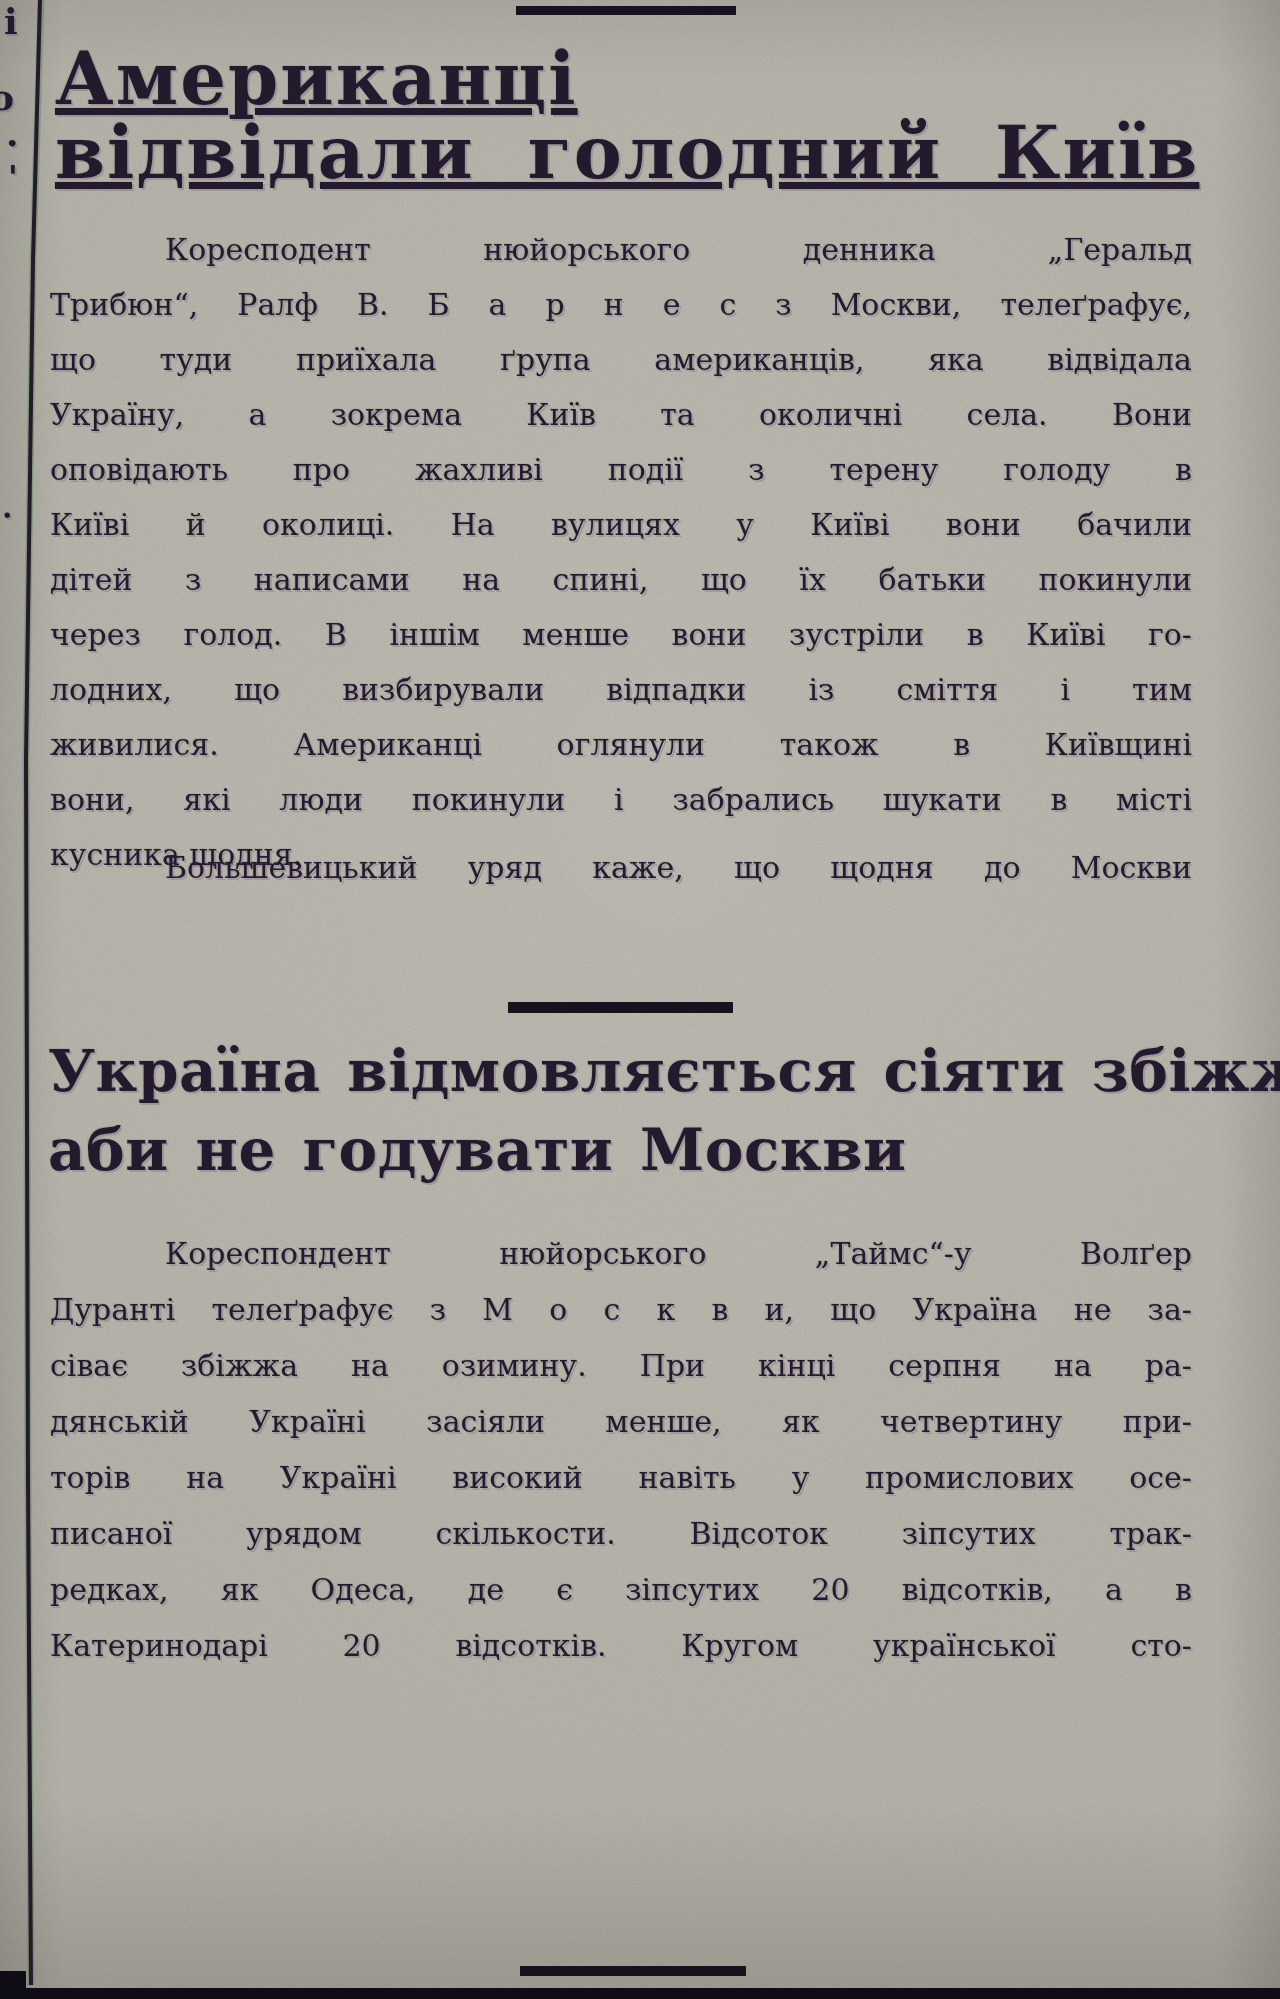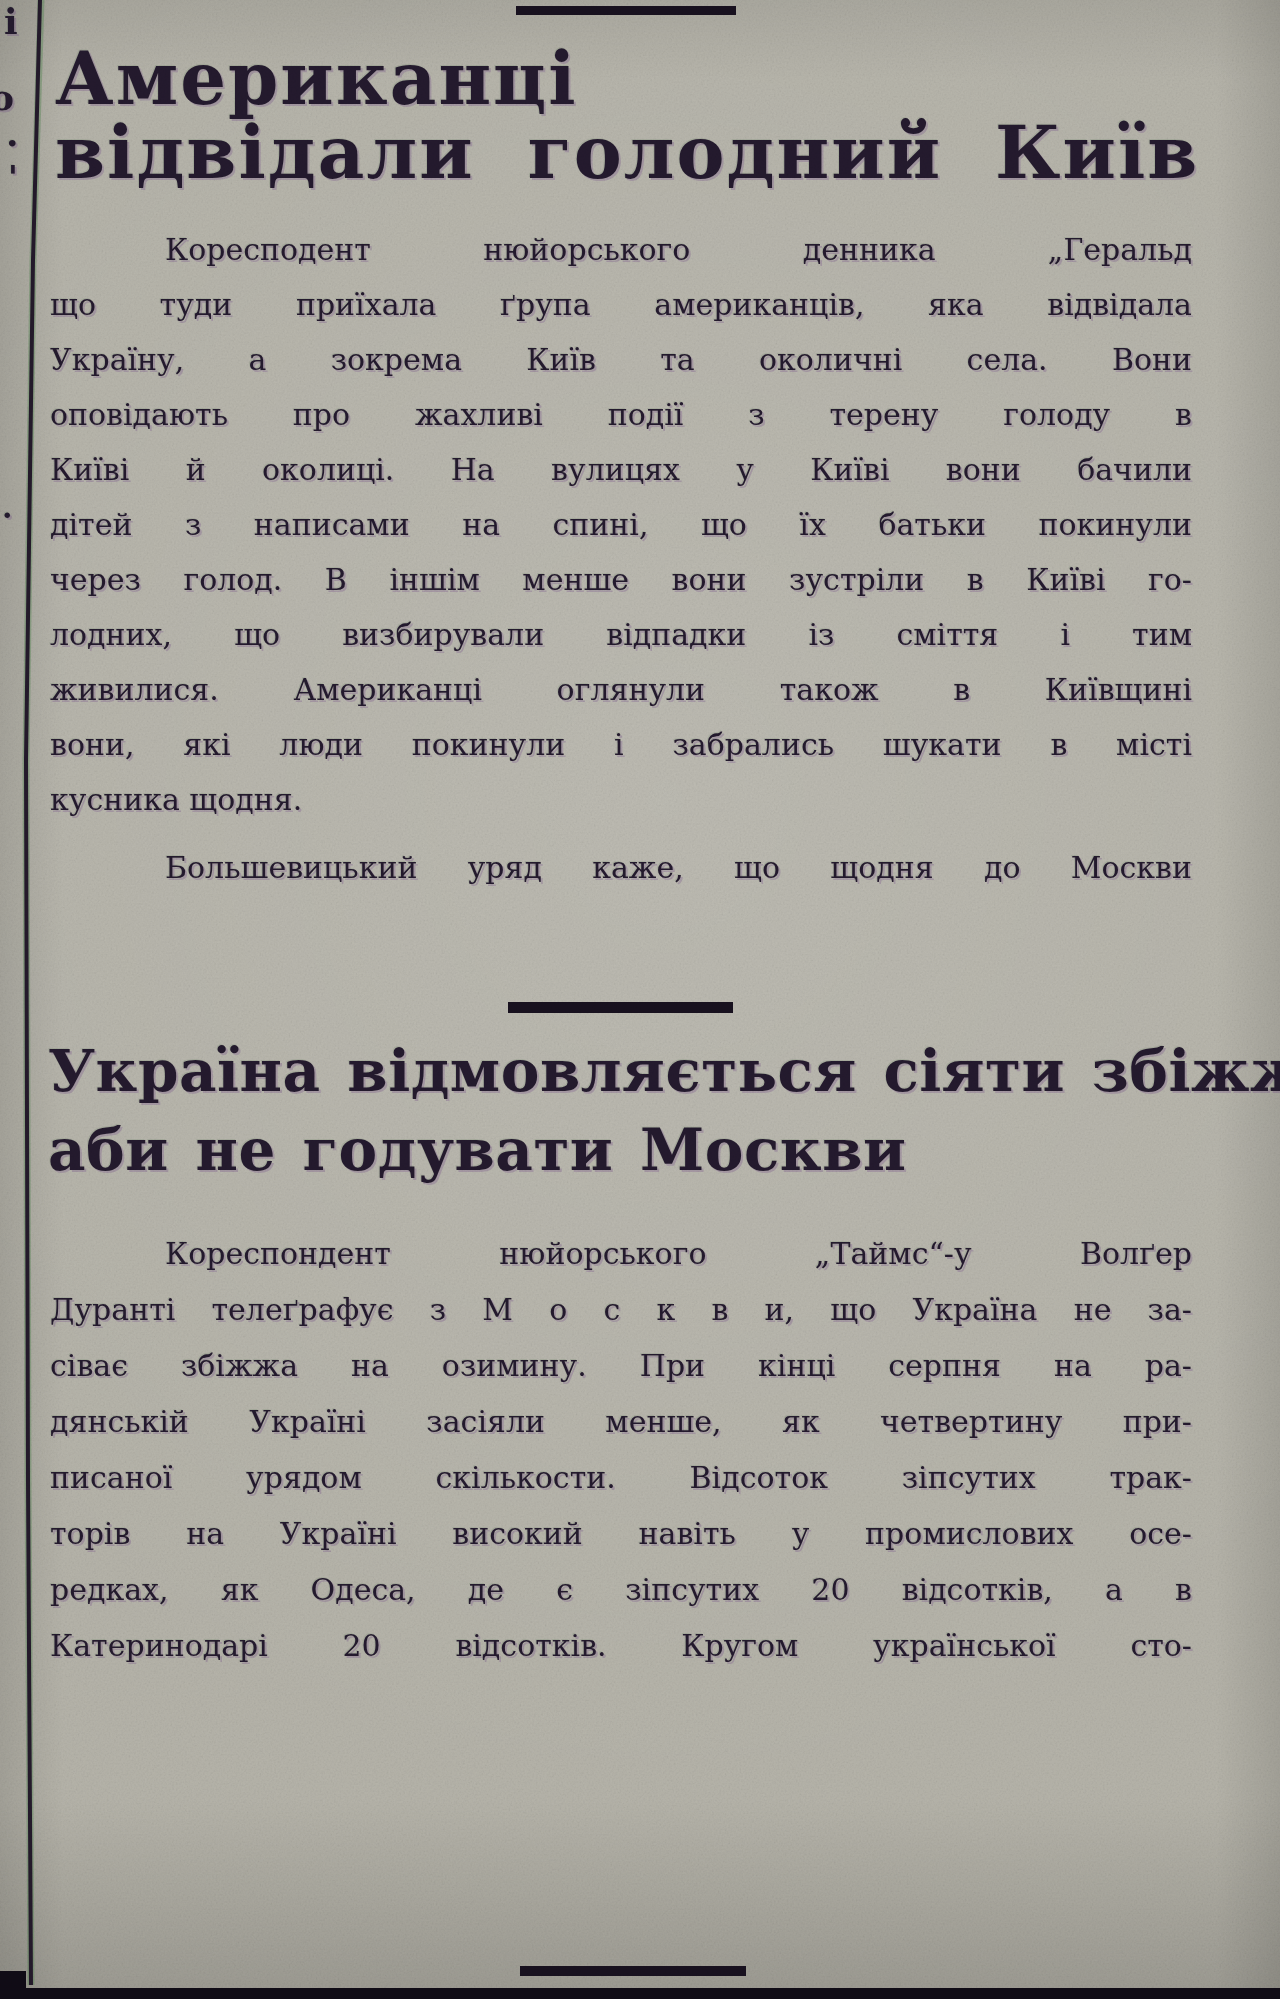--- a/index.html
+++ b/index.html
@@ -22,21 +22,21 @@
   #bar-low    { left:520px; top:1966px; width:226px; height:10px; }
   #bar-bottom { left:0;     top:1988px; width:1280px; height:11px; background:#100c16; }
   #corner-bl  { left:0;     top:1971px; width:26px;  height:28px;  background:#100c16; }
 
   #column-rule { position:absolute; left:0; top:0; z-index:2; }
   .margin-frag { position:absolute; z-index:2; font-weight:bold; }
 
   .headline-1 {
     position:absolute; left:55px; top:42px; width:1145px; z-index:3;
     font-size:72px; font-weight:bold; line-height:74px;
-    letter-spacing:2px; word-spacing:26px; white-space:nowrap;
+    letter-spacing:2px; word-spacing:26px; white-space:nowrap;text-decoration:underline;
   }
   .headline-2 {
     position:absolute; left:48px; top:1032px; width:1230px; z-index:3;
     font-size:58px; font-weight:bold; line-height:79px;
     letter-spacing:0.5px; word-spacing:6px; white-space:nowrap;
   }
   .para { position:absolute; left:50px; width:1142px; z-index:3; font-size:30px; font-weight:normal; }
   #para-1 { top:222px;  line-height:55px; }
   #para-2 { top:840px;  line-height:55px; }
   #para-3 { top:1226px; line-height:56px; }
@@ -62,20 +62,21 @@
       <span class="margin-frag ink" style="left: 8px; top: 158px; font-size: 32px;">'</span>
       <span class="margin-frag ink" style="left: 2px; top: 498px; font-size: 30px;">·</span>
     </div>
 
   <div class="headline-1 ink">
     <div>Американці</div>
     <div>відвідали голодний Київ</div>
   </div>
   <div class="para ink" id="para-1">
       <div class="line indent">Коресподент нюйорського денника „Геральд</div>
+      <div class="line">Трибюн“, Ралф В. Б а р н е с з Москви, телеґрафує,</div>
       <div class="line">що туди приїхала ґрупа американців, яка відвідала</div>
       <div class="line">Україну, а зокрема Київ та околичні села. Вони</div>
       <div class="line">оповідають про жахливі події з терену голоду в</div>
       <div class="line">Київі й околиці. На вулицях у Київі вони бачили</div>
       <div class="line">дітей з написами на спині, що їх батьки покинули</div>
       <div class="line">через голод. В іншім менше вони зустріли в Київі го-</div>
       <div class="line">лодних, що визбирували відпадки із сміття і тим</div>
       <div class="line">живилися. Американці оглянули також в Київщині</div>
       <div class="line">вони, які люди покинули і забрались шукати в місті</div>
       <div class="line nojust">кусника щодня.</div>
@@ -88,22 +89,22 @@
 
   <div class="headline-2 ink">
     <div>Україна відмовляється сіяти збіжже,</div>
     <div>аби не годувати Москви</div>
   </div>
   <div class="para ink" id="para-3">
       <div class="line indent">Кореспондент нюйорського „Таймс“-у Волґер</div>
       <div class="line">Дуранті телеґрафує з М о с к в и, що Україна не за-</div>
       <div class="line">сіває збіжжа на озимину. При кінці серпня на ра-</div>
       <div class="line">дянській Україні засіяли менше, як четвертину при-</div>
+      <div class="line">торів на Україні високий навіть у промислових осе-</div>
       <div class="line">писаної урядом скількости. Відсоток зіпсутих трак-</div>
-      <div class="line">торів на Україні високий навіть у промислових осе-</div>
       <div class="line">редках, як Одеса, де є зіпсутих 20 відсотків, а в</div>
       <div class="line">Катеринодарі 20 відсотків. Кругом української сто-</div>
     </div>
 
   <div class="bar" id="bar-low"></div>
   <div class="bar" id="bar-bottom"></div>
   <div class="bar" id="corner-bl"></div>
 
   <svg class="grain">
     <filter id="grain-f">

